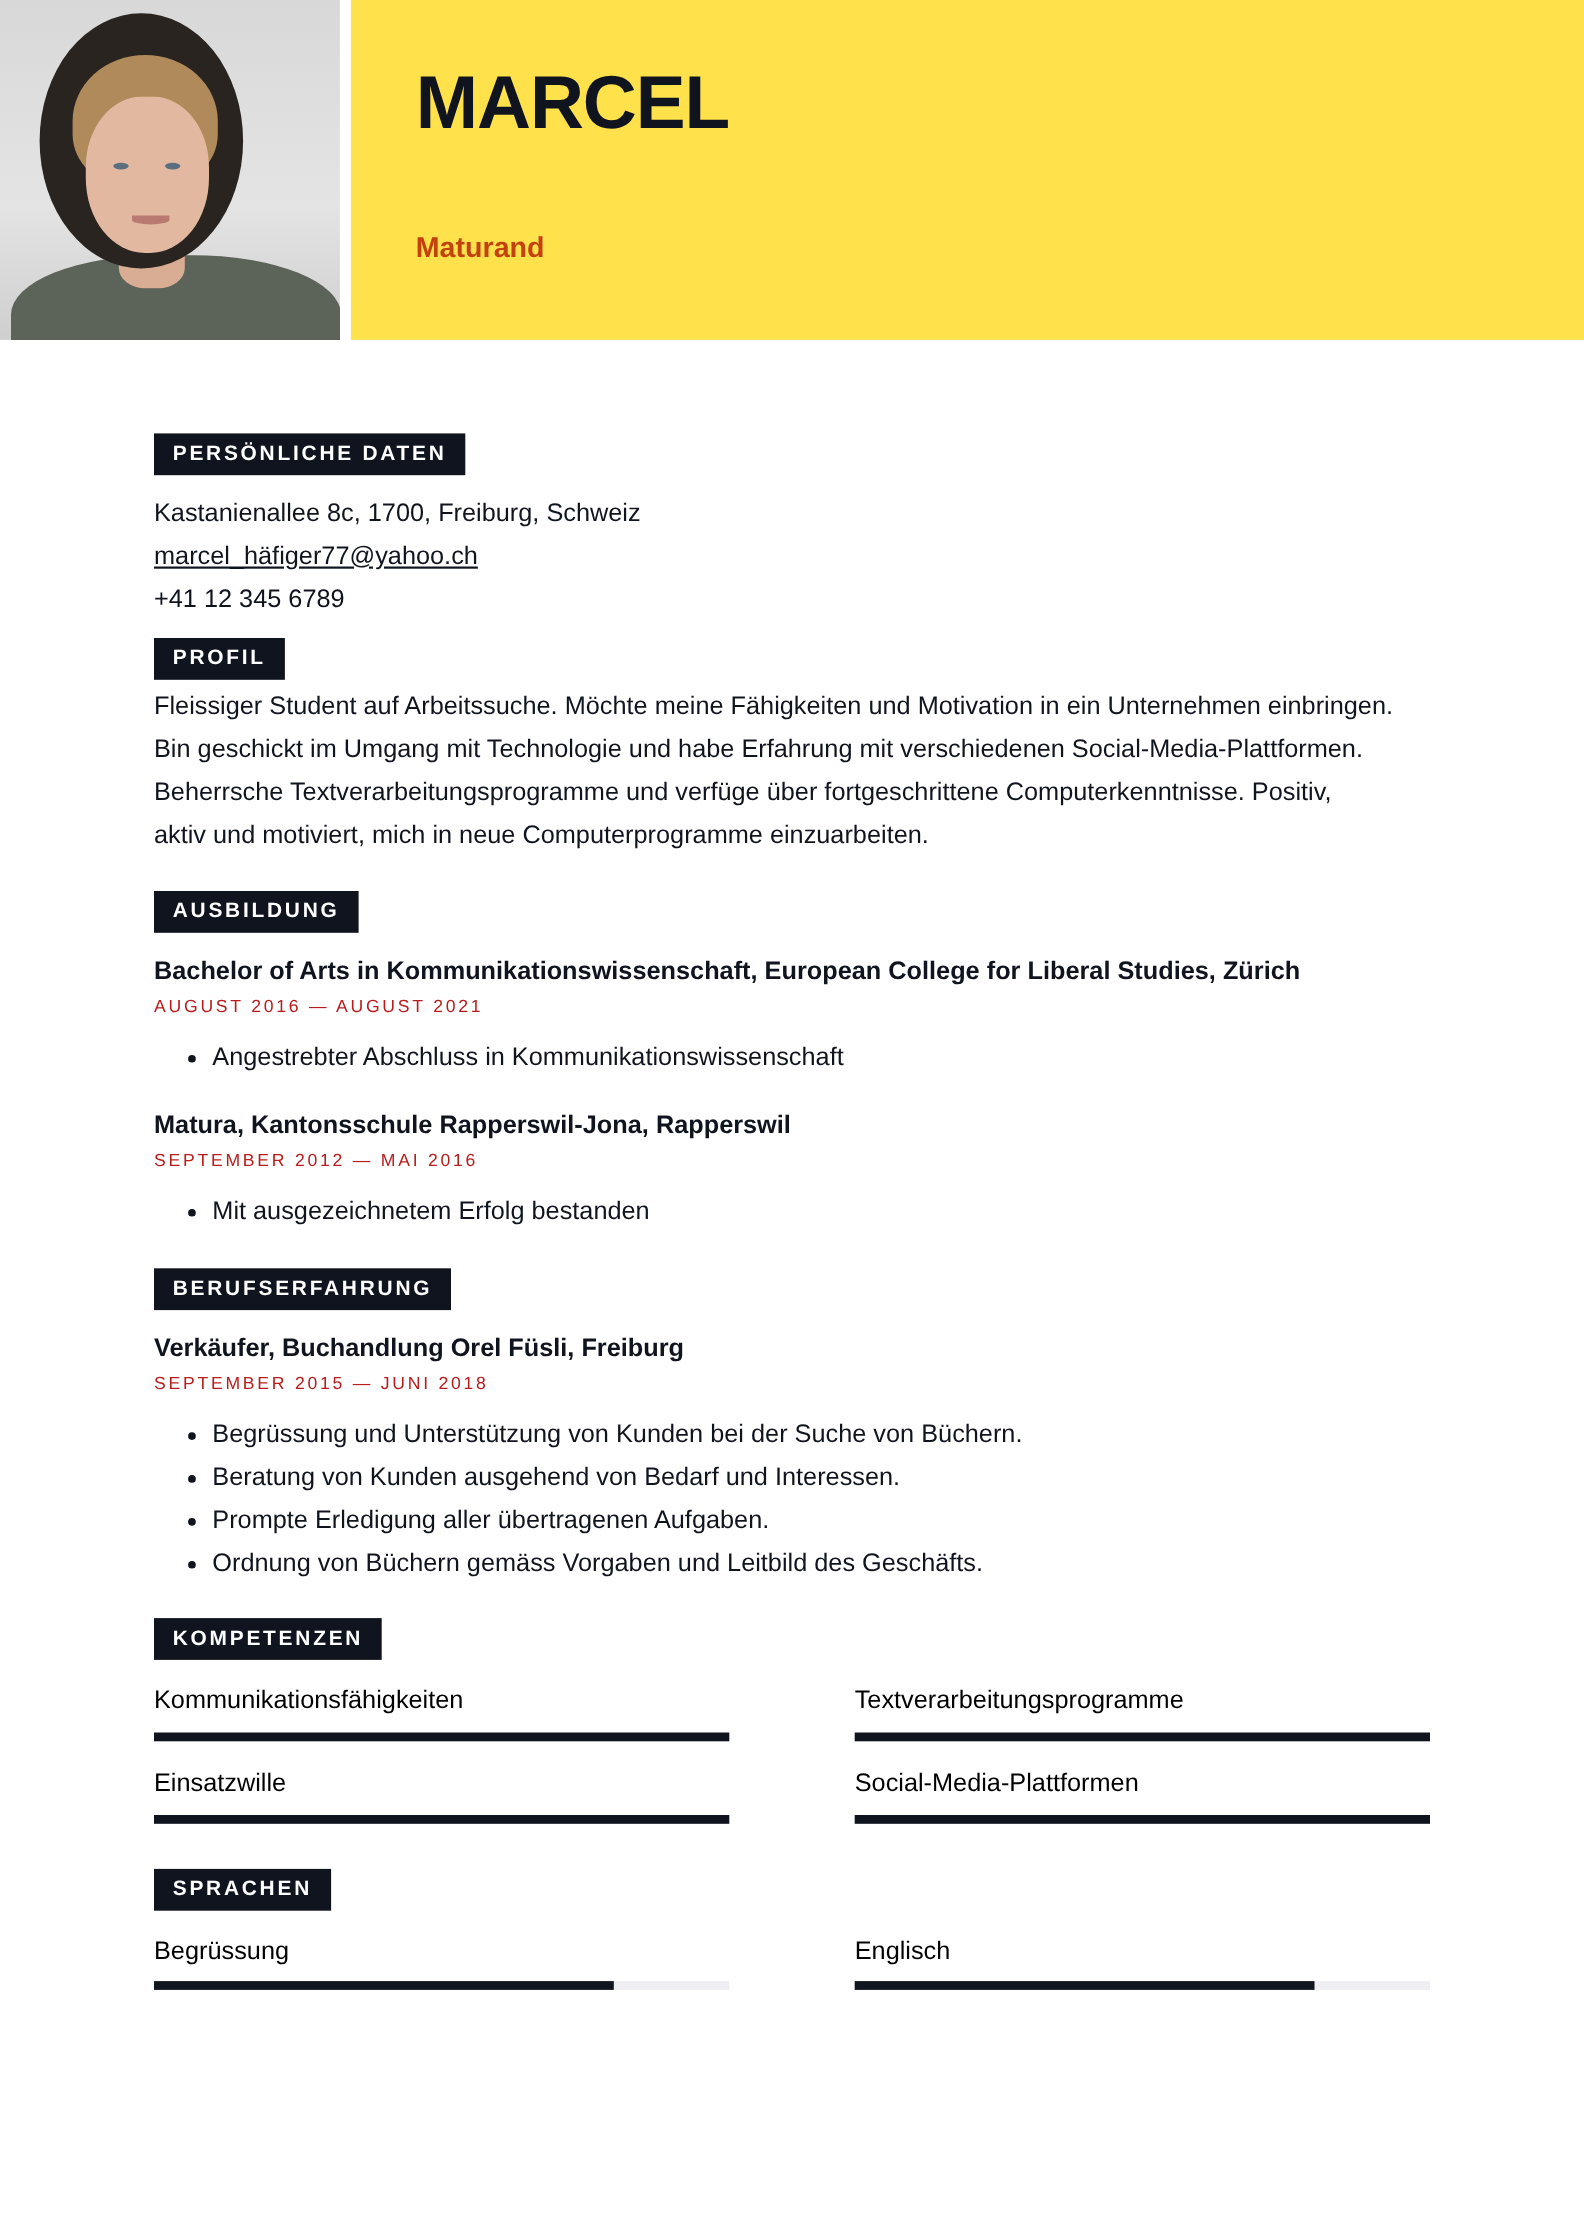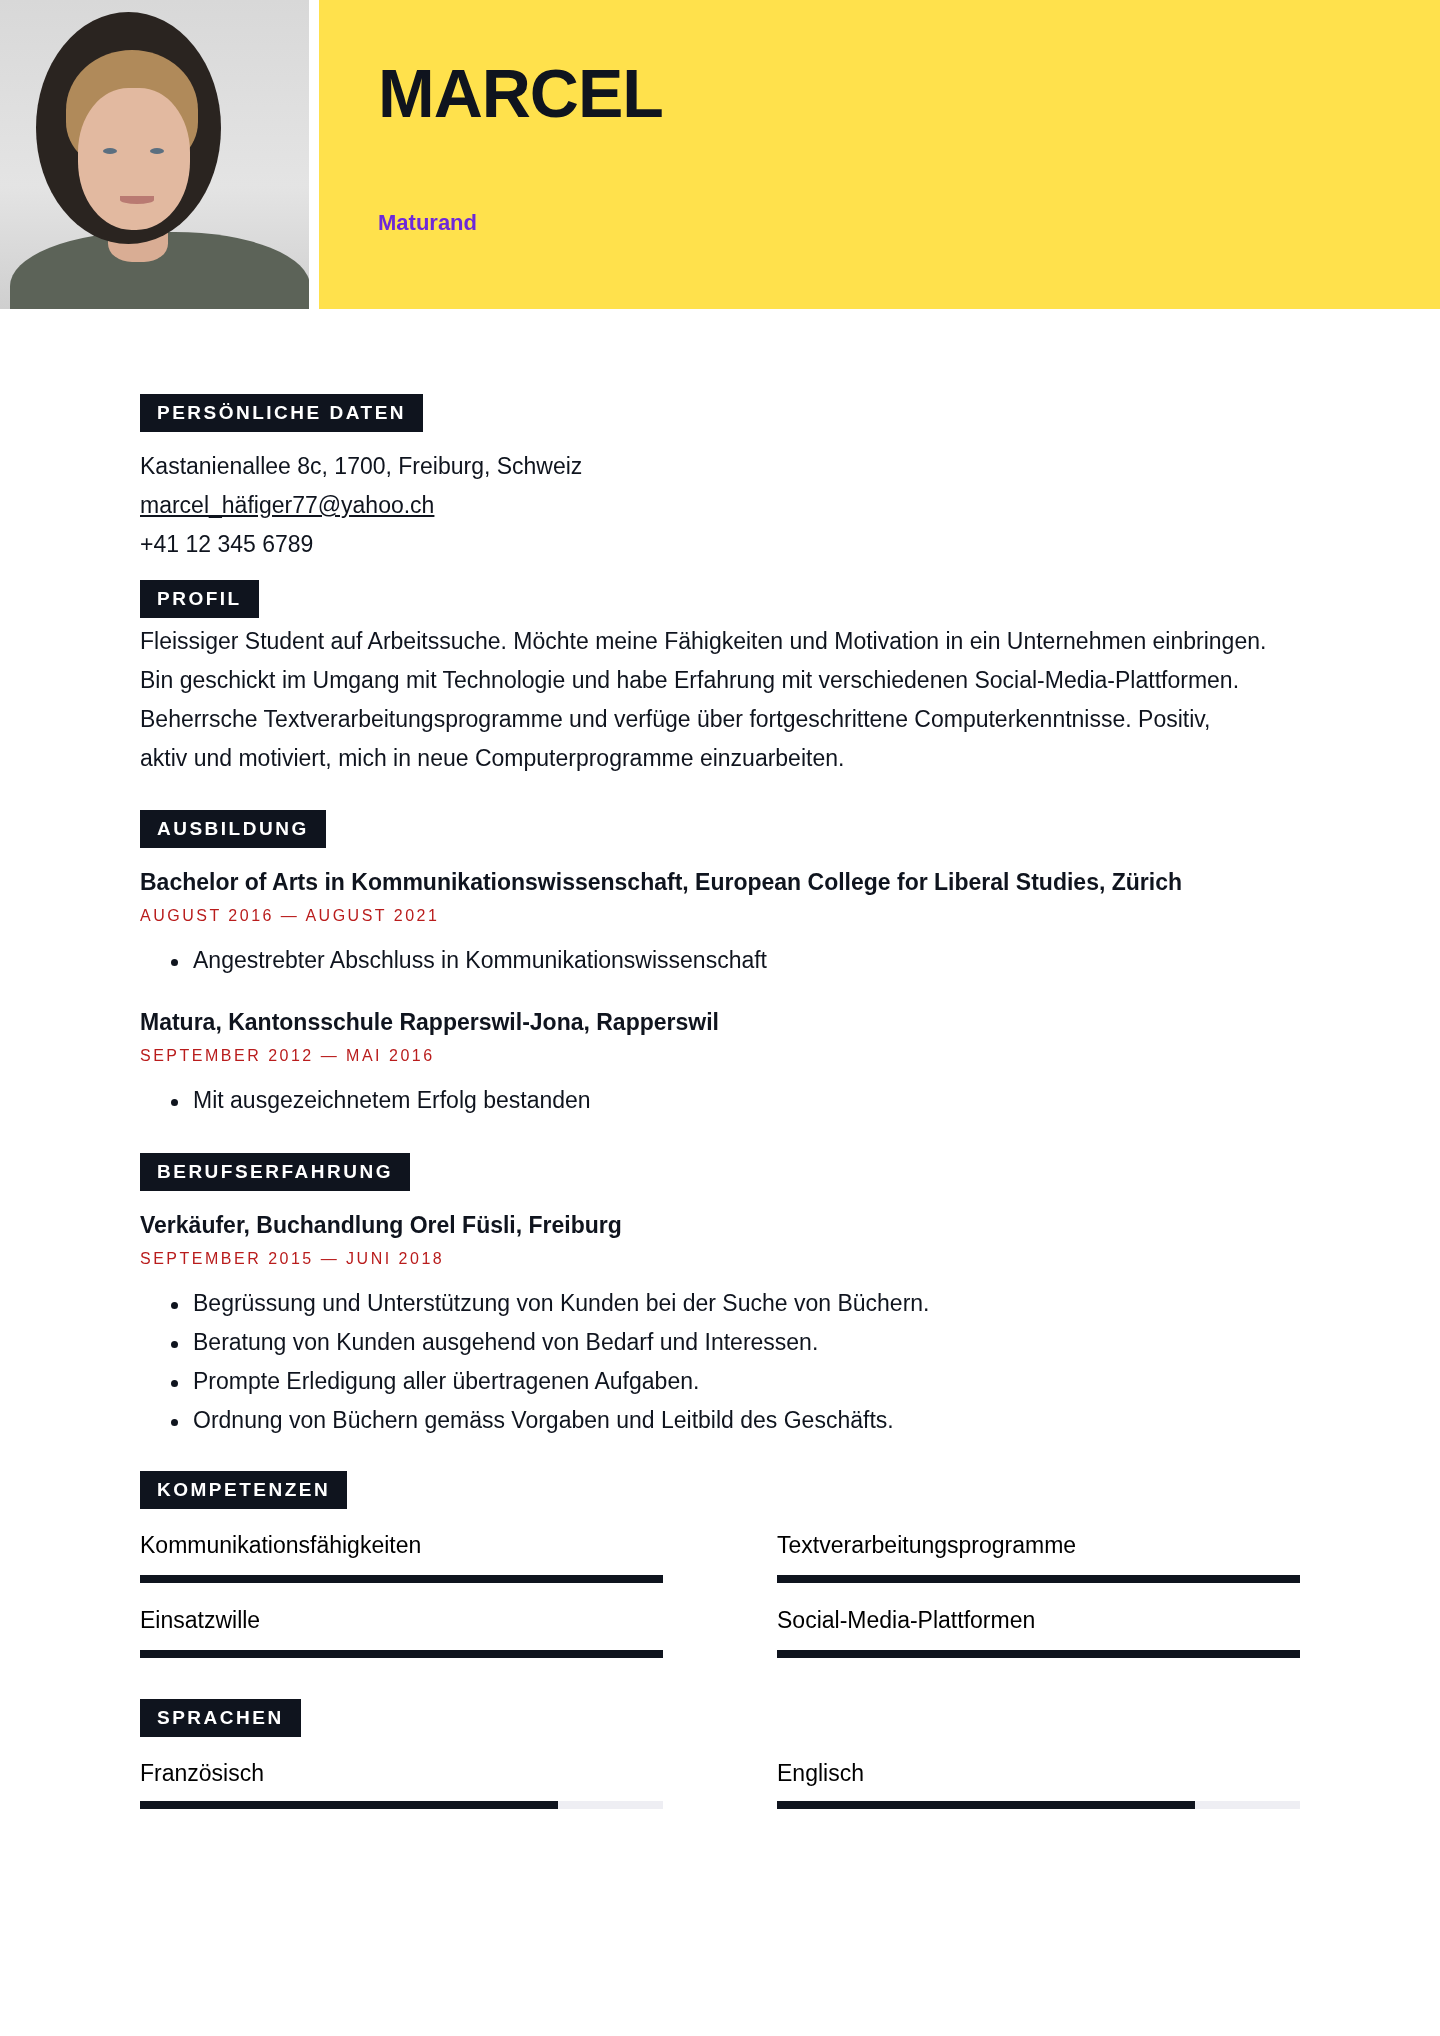--- a/index.html
+++ b/index.html
@@ -12,21 +12,21 @@
   .photo .hair { position: absolute; left: 66px; top: 50px; width: 132px; height: 120px; border-radius: 50% 50% 40% 40%; background: #b08a5a; }
   .photo .face { position: absolute; left: 78px; top: 88px; width: 112px; height: 142px; border-radius: 45% 45% 48% 48%; background: #e2b9a0; }
   .photo .eye { position: absolute; width: 14px; height: 6px; border-radius: 50%; background: #5b6f80; top: 148px; }
   .photo .eye.l { left: 103px; } .photo .eye.r { left: 150px; }
   .photo .mouth { position: absolute; left: 120px; top: 196px; width: 34px; height: 8px; border-radius: 0 0 50% 50%; background: #b97a72; }
   .photo .shirt { position: absolute; left: 10px; top: 232px; width: 300px; height: 120px; border-radius: 45% 45% 0 0; background: #5c6358; }
   .photo .neck { position: absolute; left: 108px; top: 216px; width: 60px; height: 46px; background: #d9ad94; border-radius: 0 0 40% 40%; }
 
   .banner { position: absolute; left: 319px; top: 0; width: 1121px; height: 309px; background: #ffe14c; }
   .name { position: absolute; left: 378px; top: 60px; font-weight: bold; font-size: 68px; line-height: 66px; letter-spacing: -1px; color: #0f141e; }
-  .subtitle { position: absolute; left: 378px; top: 210px; font-weight: bold; font-size: 22px; color: #6d28d9; }
+  .subtitle { position: absolute; left: 378px; top: 210px; font-weight: bold; font-size: 26px; color: #c2410c; }
 
   .badge { position: absolute; left: 140px; height: 38px; padding: 0 17px; background: #0f141e; color: #ffffff; font-weight: bold; font-size: 19px; letter-spacing: 2.5px; line-height: 38px; white-space: nowrap; }
   .line { position: absolute; left: 140px; font-size: 23px; color: #0f141e; white-space: nowrap; }
   .email { text-decoration: underline; }
   .para { position: absolute; left: 140px; width: 1180px; font-size: 23px; line-height: 39px; color: #0f141e; }
   .entry-title { position: absolute; left: 140px; font-weight: bold; font-size: 23px; color: #0f141e; white-space: nowrap; }
   .entry-date { position: absolute; left: 140px; font-size: 16px; letter-spacing: 2.5px; color: #b91c1c; white-space: nowrap; }
   .bullet { position: absolute; left: 193px; font-size: 23px; color: #0f141e; white-space: nowrap; }
   .bullet::before { content: ""; position: absolute; left: -22px; top: 12px; width: 7px; height: 7px; border-radius: 50%; background: #0f141e; }
 
@@ -97,20 +97,20 @@
 <div class="skill-label" style="left:140px;top:1607px">Einsatzwille</div>
 <div class="bar" style="left:140px;top:1650px">
     <div class="fill" style="width: 100%;"></div>
   </div>
 <div class="skill-label" style="left:777px;top:1607px">Social-Media-Plattformen</div>
 <div class="bar" style="left:777px;top:1650px">
     <div class="fill" style="width: 100%;"></div>
   </div>
 
 <div class="badge" style="top:1699px">SPRACHEN</div>
-<div class="skill-label" style="left:140px;top:1760px">Französisch</div>
+<div class="skill-label" style="left:140px;top:1760px">Begrüssung</div>
 <div class="bar" style="left:140px;top:1801px">
     <div class="fill" style="width: 80%;"></div>
   </div>
 <div class="skill-label" style="left:777px;top:1760px">Englisch</div>
 <div class="bar" style="left:777px;top:1801px">
     <div class="fill" style="width: 80%;"></div>
   </div>
 
 </body></html>

